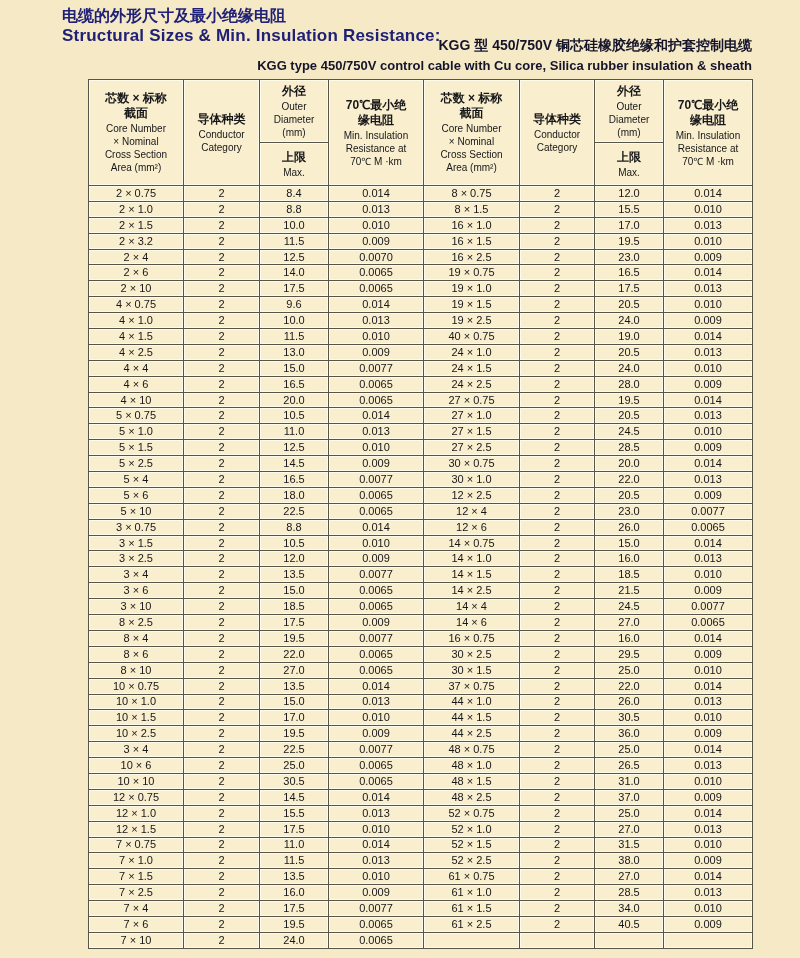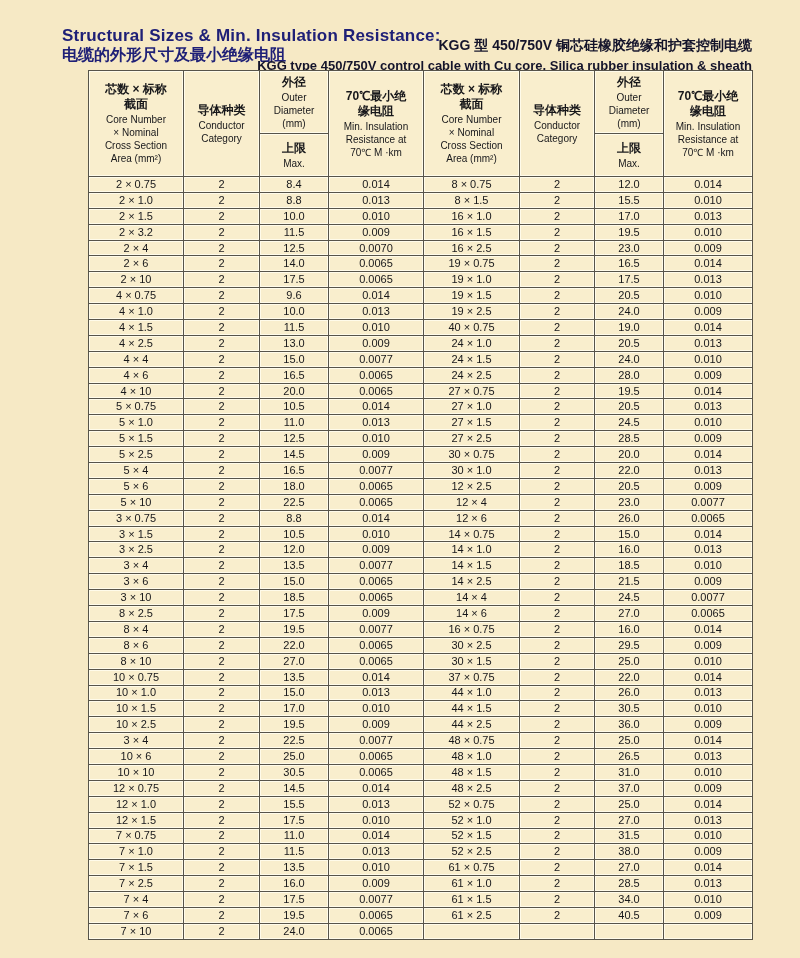--- a/index.html
+++ b/index.html
@@ -9,36 +9,35 @@
     height: 958px;
     background: var(--page-bg, #f6e9c5);
     font-family: "Liberation Sans", sans-serif;
     color: var(--text, #17171a);
     overflow: hidden;
   }
   .title-zh {
     position: absolute; left: 62px; top: 6px;
     font-size: 16px; font-weight: bold;
     color: var(--title, #1f2077);
-    margin-top: 39px;
   }
   .title-en {
     position: absolute; left: 62px; top: 26px;
     font-size: 17px; font-weight: bold; letter-spacing: .2px;
     color: var(--title, #1f2077);
   }
   .subtitles {
     position: absolute; right: 48px; top: 37px;
     text-align: right; color: var(--subtitle, #14142b);
   }
   .subtitle-zh { font-size: 14px; font-weight: bold; }
   .subtitle-en { font-size: 13px; font-weight: bold; margin-top: 3px; }
 
   table.spec {
-    position: absolute; left: 88px; top: 70px;
+    position: absolute; left: 88px; top: 79px;
     width: 664px;
     border-collapse: collapse;
     table-layout: fixed;
   }
   table.spec th, table.spec td {
     border: 1px solid var(--border-dark, #57544a);
     box-shadow: inset 0 0 0 1px var(--border-light, #fffbea);
     background: var(--cell-bg, #f9eecd);
     text-align: center;
     vertical-align: middle;

